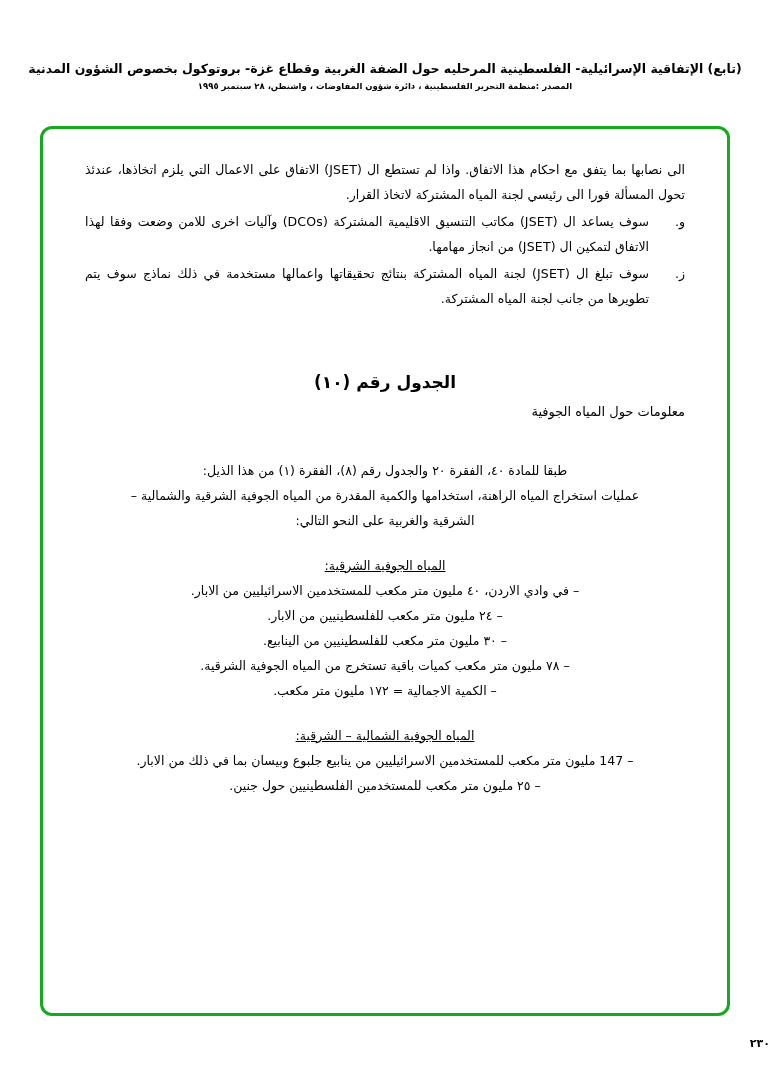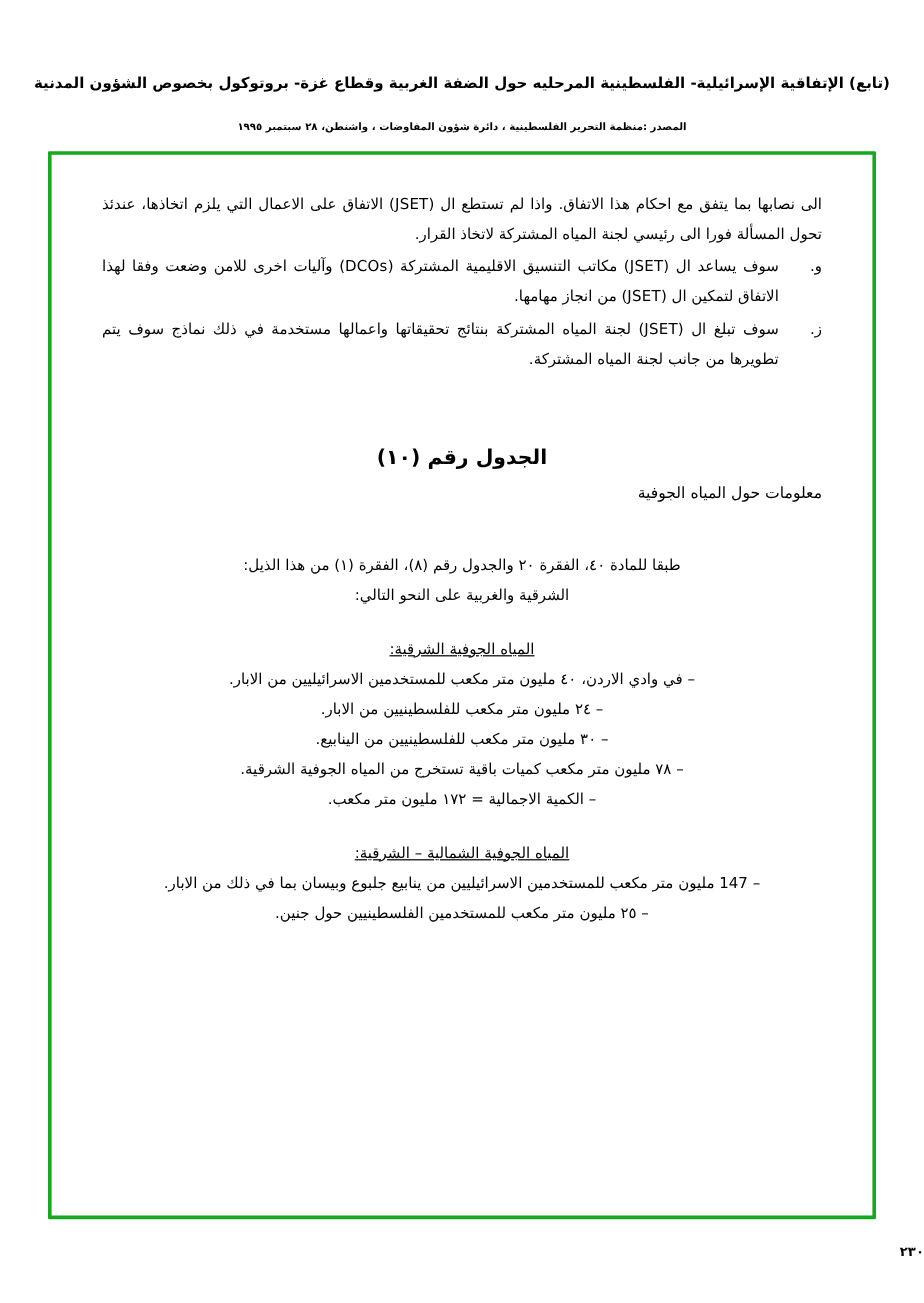--- a/index.html
+++ b/index.html
@@ -34,32 +34,32 @@
     font-size: 12.5px;
     font-weight: bold;
     letter-spacing: 0px;
     color: #000;
     line-height: 1.5;
   }
   .doc-header .source-line {
     font-size: 8.5px;
     font-weight: bold;
     color: #000;
-    margin-top: 21px;
+    margin-top: 1px;
     line-height: 1.5;
   }
   
   .frame {
     position: absolute;
     top: 126px;
     left: 40px;
     width: 690px;
     height: 890px;
     border: 3px solid #16a81e;
-    border-radius: 1px;
+    border-radius: 12px;
     box-sizing: border-box;
     background: #ffffff;
   }
   .frame-inner {
     padding: 28px 42px 20px 42px;
     direction: rtl;
     text-align: right;
   }
   
   .para {
@@ -161,20 +161,21 @@
         <span class="list-marker">ز.</span>
         <span class="list-body">سوف تبلغ ال (JSET) لجنة المياه المشتركة بنتائج تحقيقاتها واعمالها مستخدمة في ذلك نماذج سوف يتم تطويرها من جانب لجنة المياه المشتركة.</span>
       </div>
 
       <h2 class="table-heading">الجدول رقم (١٠)</h2>
       <div class="table-subheading">معلومات حول المياه الجوفية</div>
 
       <div class="block-gap-lg"></div>
 
       <p class="center-para">طبقا للمادة ٤٠، الفقرة ٢٠ والجدول رقم (٨)، الفقرة (١) من هذا الذيل:</p>
+      <p class="center-para">عمليات استخراج المياه الراهنة، استخدامها والكمية المقدرة من المياه الجوفية الشرقية والشمالية –</p>
       <p class="center-para">الشرقية والغربية على النحو التالي:</p>
 
       <div class="block-gap-md"></div>
 
       <p class="section-label sec-east">المياه الجوفية الشرقية:</p>
       <div class="east-list">
         <p class="bullet-line">– في وادي الاردن، ٤٠ مليون متر مكعب للمستخدمين الاسرائيليين من الابار.</p>
         <p class="bullet-line">– ٢٤ مليون متر مكعب للفلسطينيين من الابار.</p>
         <p class="bullet-line">– ٣٠ مليون متر مكعب للفلسطينيين من الينابيع.</p>
         <p class="bullet-line">– ٧٨ مليون متر مكعب كميات باقية تستخرج من المياه الجوفية الشرقية.</p>

